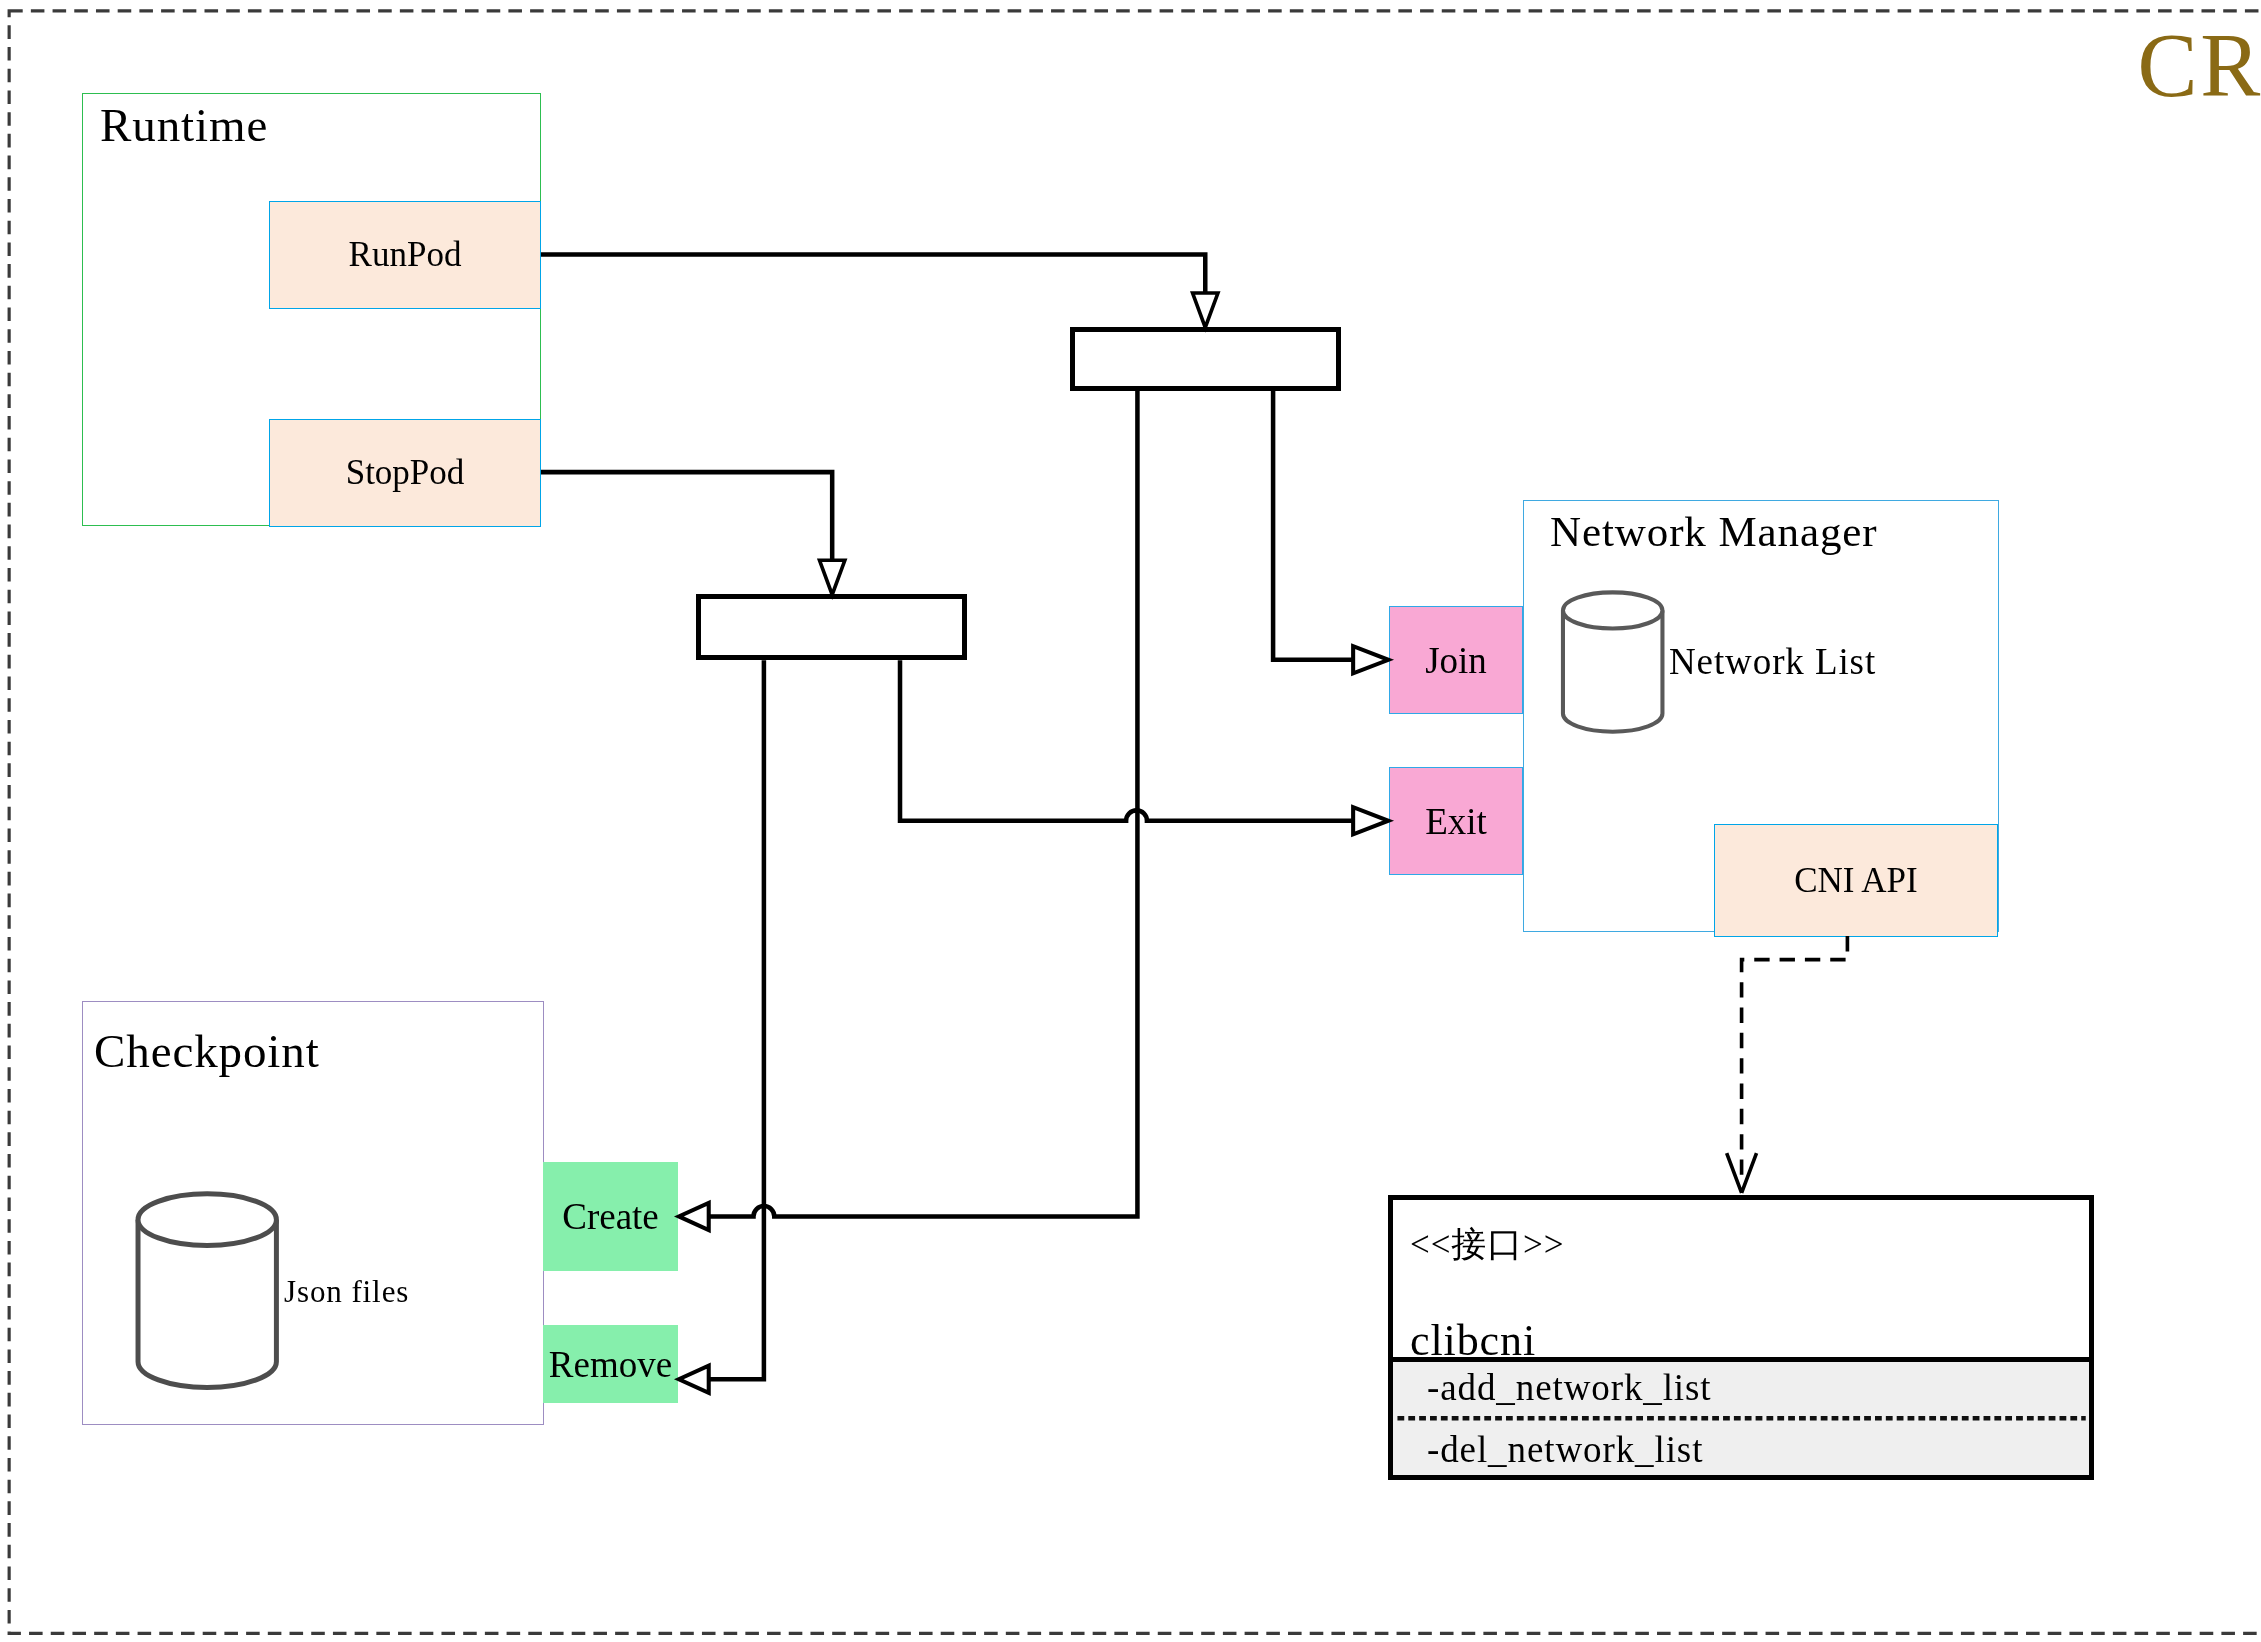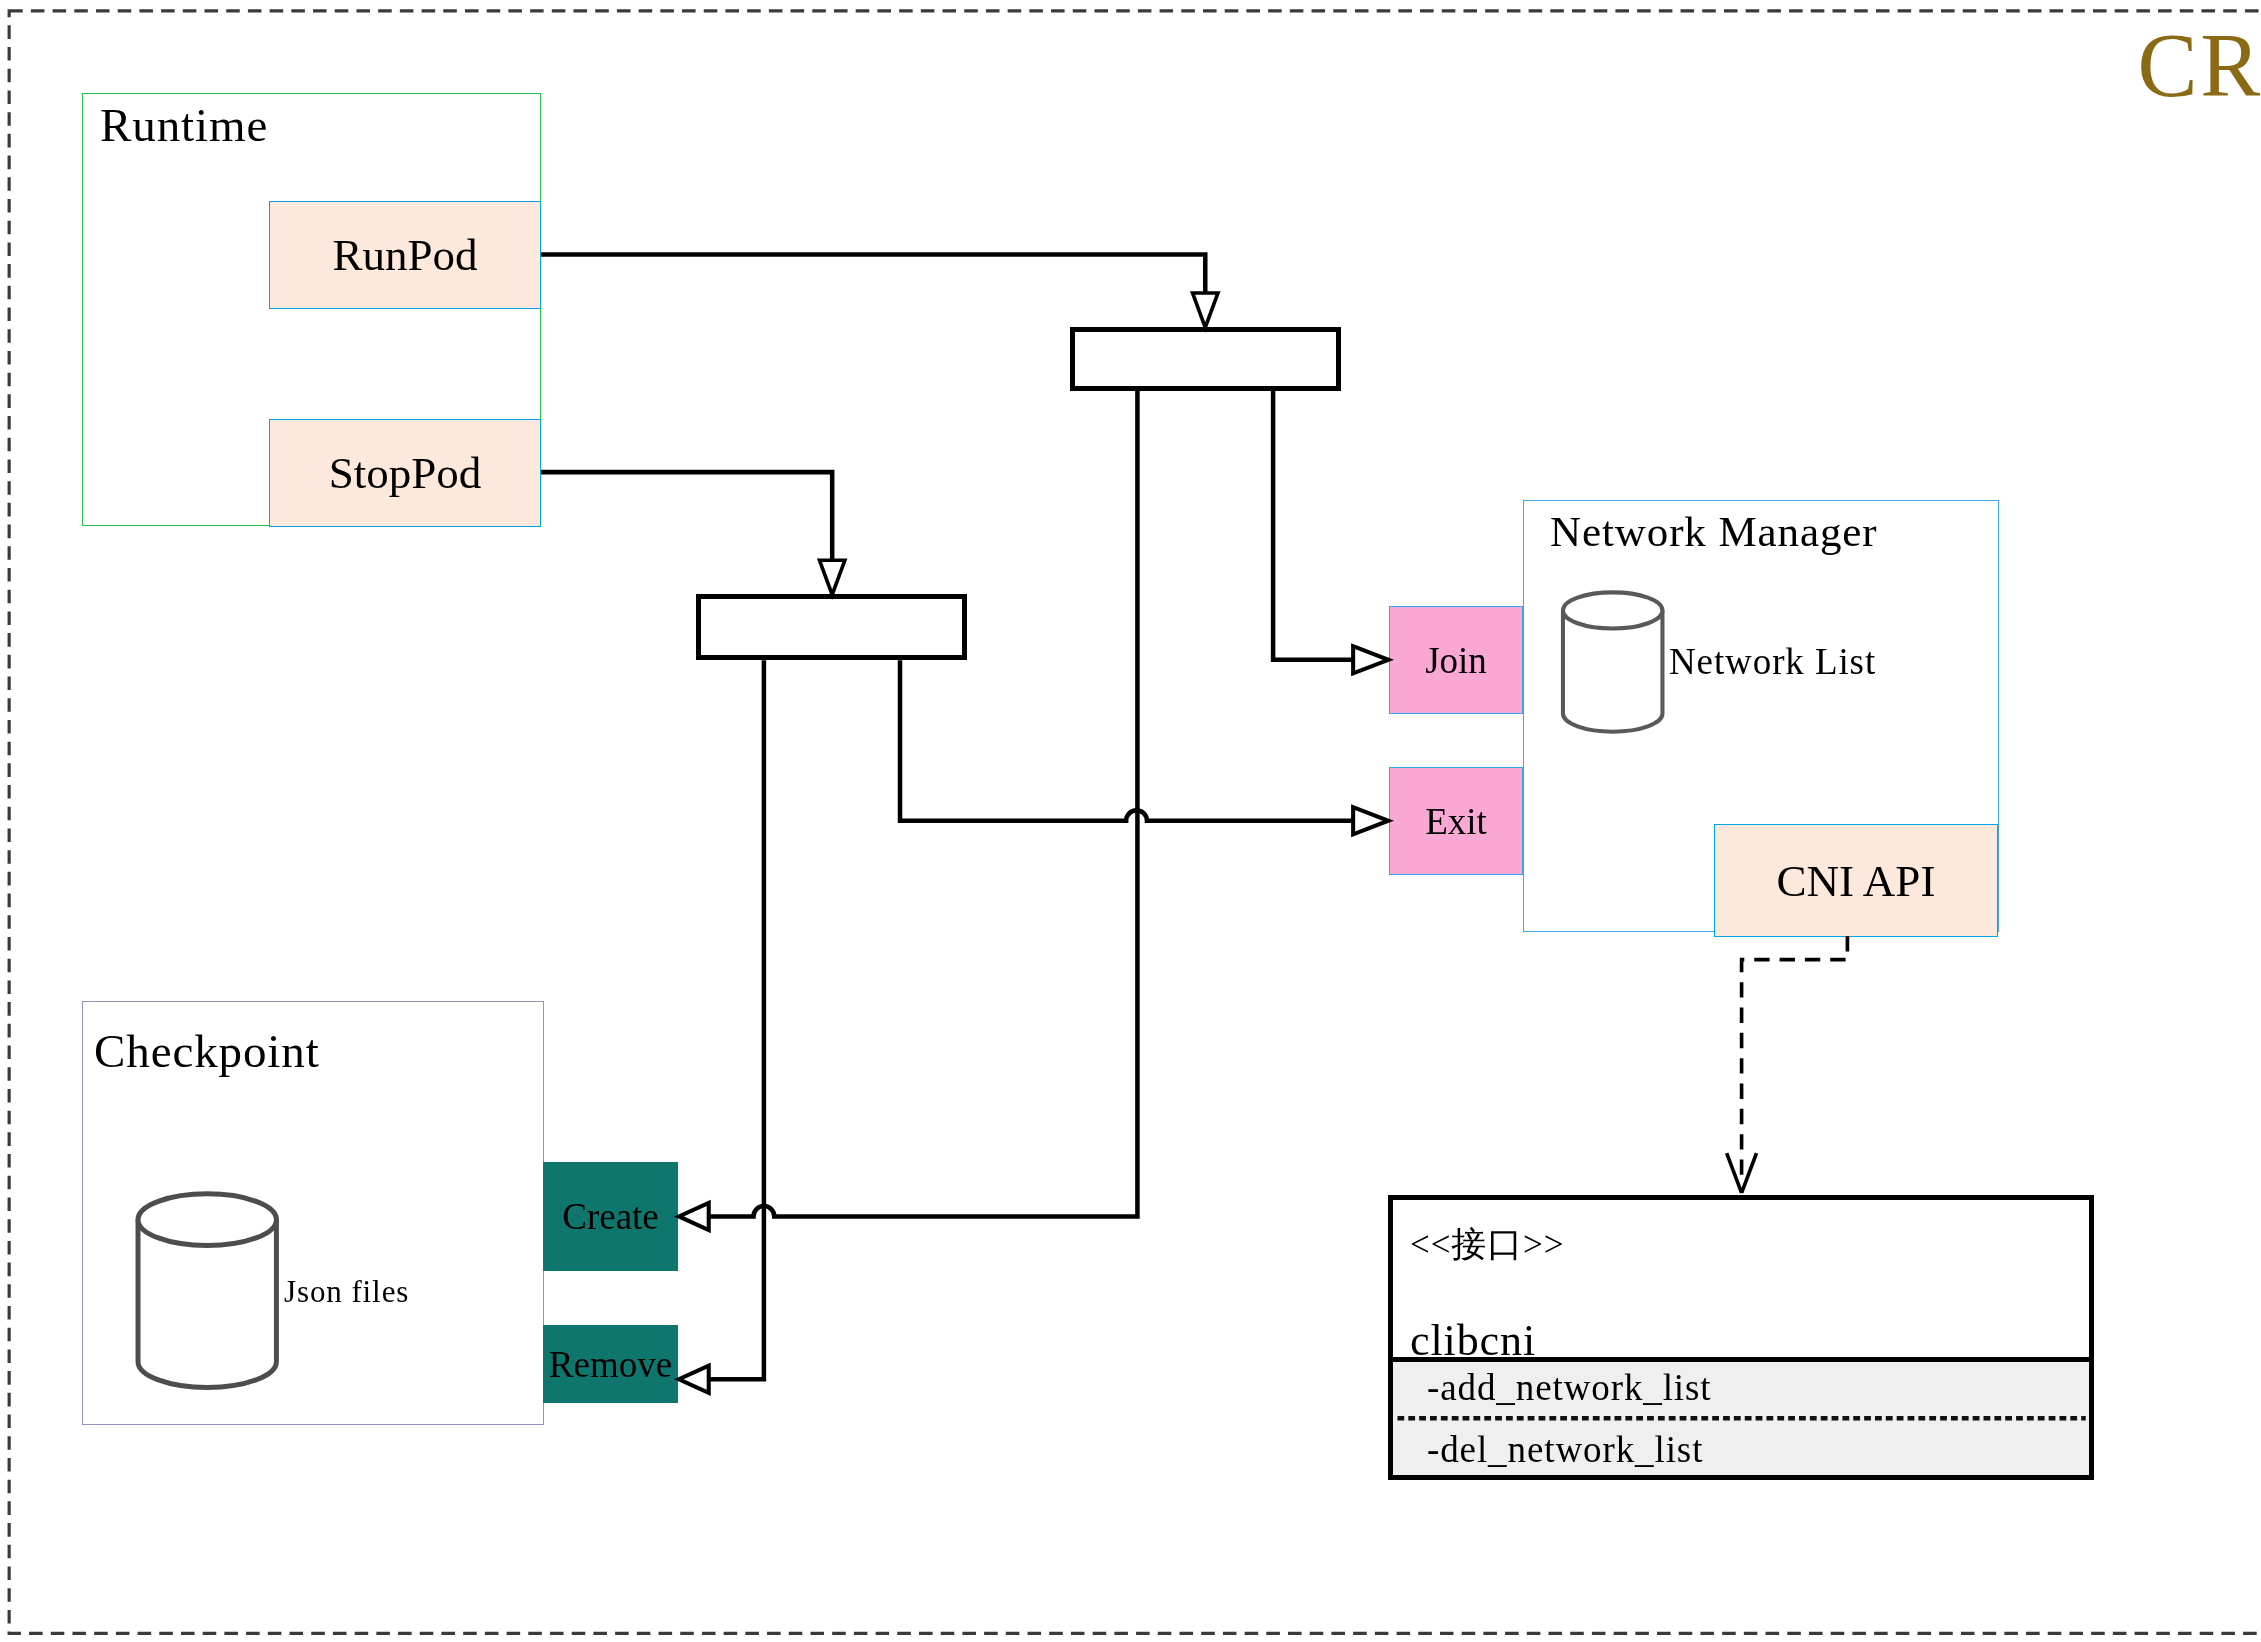--- a/index.html
+++ b/index.html
@@ -3,37 +3,37 @@
 <meta charset="utf-8">
 <style>
   html,body{margin:0;padding:0;background:#fff;}
   body{width:2335px;height:1642px;position:relative;overflow:hidden;
        font-family:"Liberation Serif","DejaVu Serif",serif;color:#000;}
   .box{position:absolute;box-sizing:border-box;background:#fff;}
   .label{position:absolute;display:flex;align-items:center;letter-spacing:0.9px;white-space:nowrap;}
   .t-title{font-size:90px;letter-spacing:2.7px;color:#8A6A15;}
   .t-xl{font-size:47px;}
   .t-l{font-size:43px;}
-  .t-node{font-size:45px;border-radius:10px;}
+  .t-node{font-size:35px;border-radius:10px;}
   .t-m{font-size:37px;}
   .t-s{font-size:31px;}
   .runtime{left:82px;top:93px;width:459px;height:433px;border:1.8px solid #2DBE50;}
   .peach{background:#FCE9DB;border:1.8px solid #00A5E8;}
   .runpod{left:269px;top:201px;width:272px;height:108px;}
   .stoppod{left:269px;top:419px;width:272px;height:108px;}
   .bar{border:5px solid #000;}
   .bar1{left:1070px;top:327px;width:271px;height:64px;}
   .bar2{left:696px;top:594px;width:271px;height:66px;}
   .netmgr{left:1523px;top:500px;width:476px;height:432px;border:1.4px solid #3FA9E1;}
   .green{background:#f9a8d4;border:1.4px solid #2FA8E8;}
   .join{left:1389px;top:606px;width:134px;height:108px;}
   .exit{left:1389px;top:767px;width:134px;height:108px;}
   .cni{left:1714px;top:824px;width:284px;height:113px;}
   .checkpoint{left:82px;top:1001px;width:462px;height:424px;border:1.4px solid #9D8DC2;}
-  .blue{background:#0f766e;border:none;}
+  .blue{background:#86efac;border:none;}
   .create{left:543px;top:1162px;width:135px;height:109px;}
   .remove{left:543px;top:1325px;width:135px;height:78px;}
   .iface{left:1388px;top:1195px;width:706px;height:285px;border:5.4px solid #000;}
   .iface-attrs{position:absolute;left:0;right:0;bottom:0;top:157px;background:#EFEFEF;border-top:5.9px solid #000;}
   .flexfill{display:flex;align-items:center;justify-content:center;width:100%;height:100%;}
   svg.overlay{position:absolute;left:0;top:0;pointer-events:none;}
 </style>
 </head>
 <body>
 

